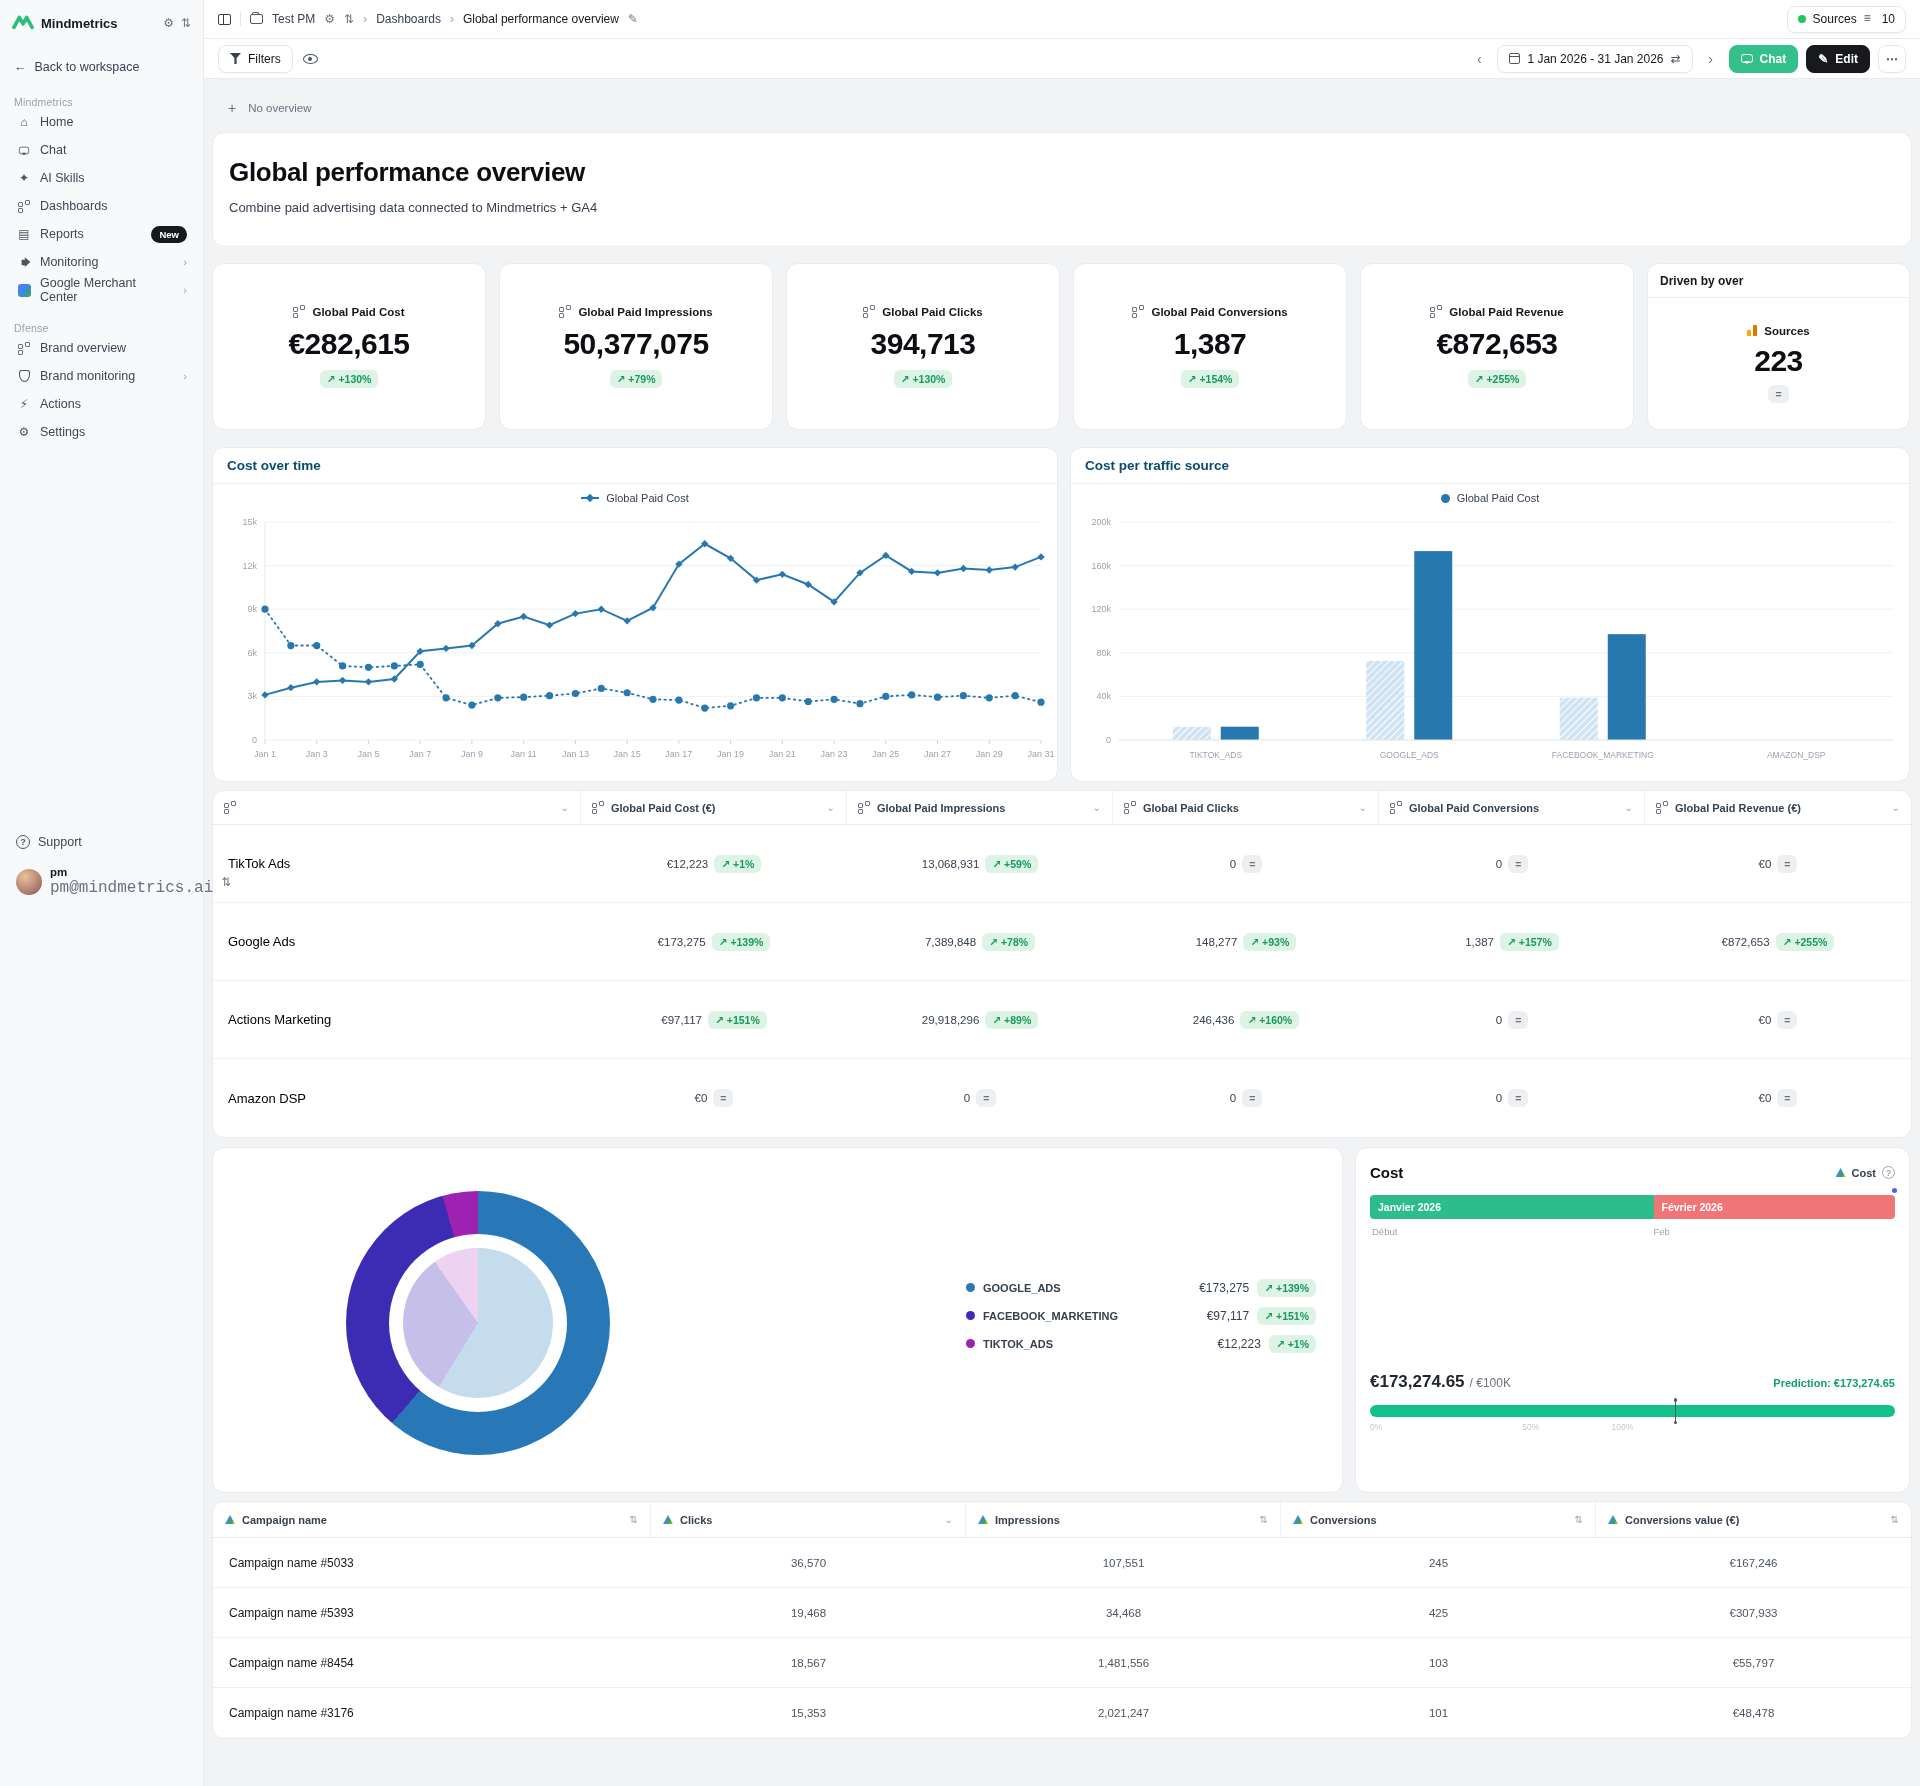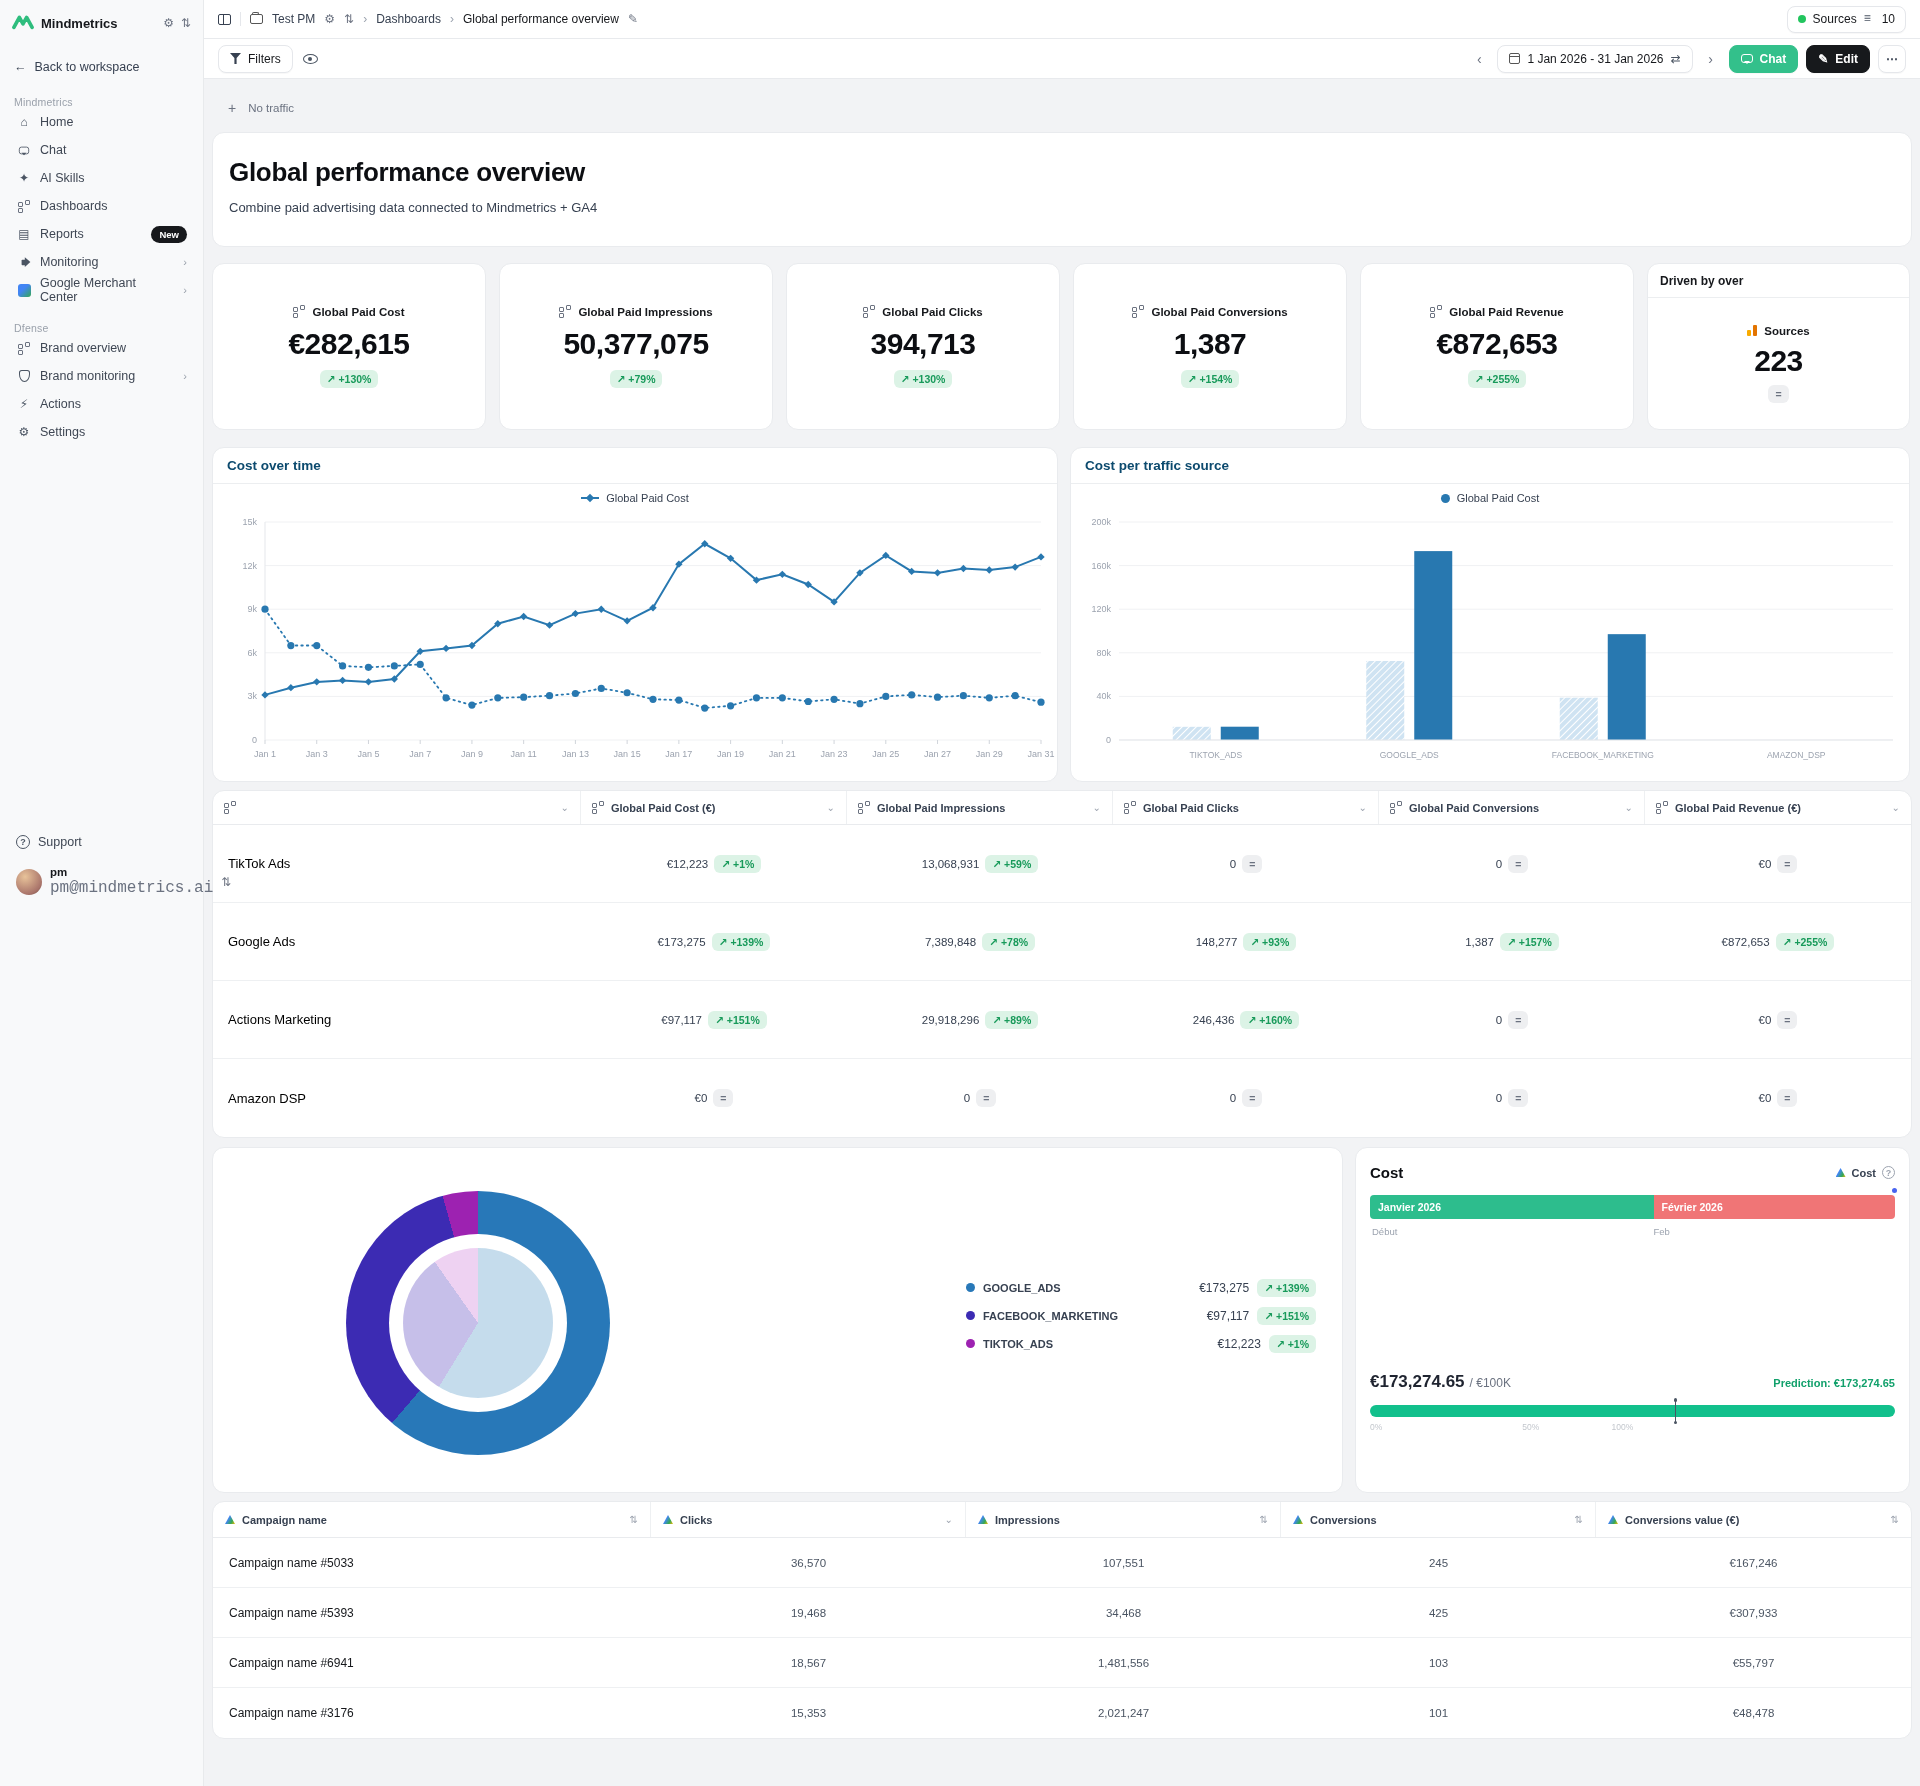--- a/index.html
+++ b/index.html
@@ -331,21 +331,21 @@
           <span>Edit</span>
         </button>
         <button class="btn icon-only btn-more">⋯</button>
       </div>
     </div>
 
     <div class="content">
 
       <div class="filters-row">
         <span class="plus-ic">+</span>
-        <span>No traffic</span>
+        <span>No overview</span>
       </div>
 
       <section class="card title-card">
         <h1>Global performance overview</h1>
         <p>Combine paid advertising data connected to Mindmetrics + GA4</p>
       </section>
 
       <section class="kpi-row" id="kpi-row">
           <div class="card kpi-card">
             <div class="kpi-label">
@@ -905,21 +905,21 @@
             <div class="ctd" style="width: 315px;">€167,246</div>
           </div>
           <div class="ctr">
             <div class="ctd-name" style="width: 438px;">Campaign name #5393</div>
             <div class="ctd" style="width: 315px;">19,468</div>
             <div class="ctd" style="width: 315px;">34,468</div>
             <div class="ctd" style="width: 315px;">425</div>
             <div class="ctd" style="width: 315px;">€307,933</div>
           </div>
           <div class="ctr">
-            <div class="ctd-name" style="width: 438px;">Campaign name #6941</div>
+            <div class="ctd-name" style="width: 438px;">Campaign name #8454</div>
             <div class="ctd" style="width: 315px;">18,567</div>
             <div class="ctd" style="width: 315px;">1,481,556</div>
             <div class="ctd" style="width: 315px;">103</div>
             <div class="ctd" style="width: 315px;">€55,797</div>
           </div>
           <div class="ctr">
             <div class="ctd-name" style="width: 438px;">Campaign name #3176</div>
             <div class="ctd" style="width: 315px;">15,353</div>
             <div class="ctd" style="width: 315px;">2,021,247</div>
             <div class="ctd" style="width: 315px;">101</div>

